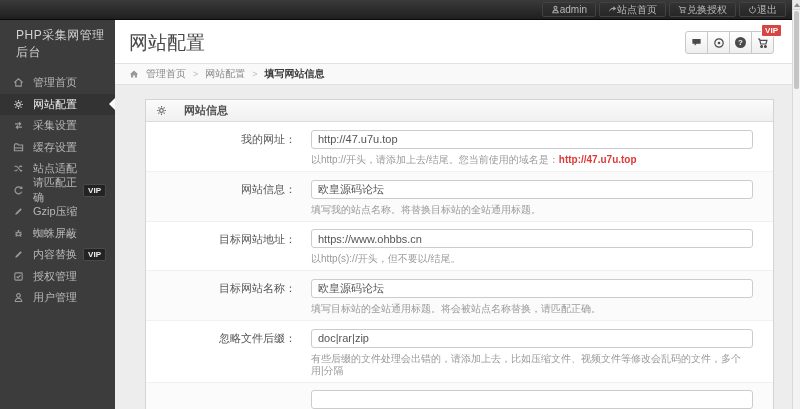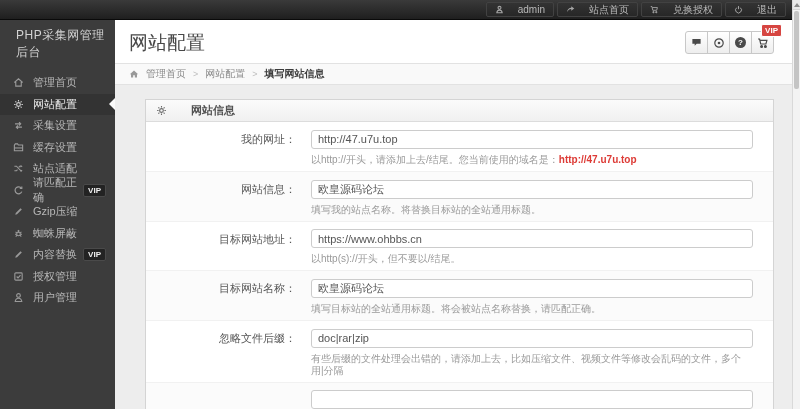--- a/index.html
+++ b/index.html
@@ -12,21 +12,21 @@
   svg { display:block; }
 
   
   .topbar {
     position:absolute; top:0; left:0; right:0; height:20px; z-index:6;
     background:linear-gradient(#3a3a3a,#1f1f1f);
     border-bottom:1px solid #0a0a0a;
   }
   .topbar-right { position:absolute; right:14px; top:2px; display:flex; gap:3px; }
   .tb-btn {
-    display:flex; align-items:center; gap:14px; color:#b9b9b9; font-size:10px;
+    display:flex; align-items:center; gap:0; color:#b9b9b9; font-size:10px;
     padding:1px 8px; background:linear-gradient(#333,#272727);
     border:1px solid #424242; border-radius:2px; cursor:pointer; height:15px;
   }
   .tb-btn svg { color:#a5a5a5; }
 
   
   .sidebar {
     position:absolute; left:0; top:20px; bottom:0; width:115px;
     background:#3c3c3c; z-index:5;
   }
@@ -81,21 +81,21 @@
   .breadcrumb svg { color:#999; }
   .crumb { cursor:pointer; }
   .crumb-sep { color:#bdbdbd; font-size:9px; }
   .crumb-last { font-weight:bold; color:#3c3c3c; }
 
   .main { padding:14px 18px 0 30px; }
   .panel { background:#fff; border:1px solid #d4d4d4; }
   .panel-head {
     background:linear-gradient(#fbfbfb,#f0f0f0); border-bottom:1px solid #dcdcdc;
     padding:0 10px; height:22px; font-size:11px; font-weight:bold; color:#525252;
-    display:flex; align-items:center; gap:24px;
+    display:flex; align-items:center; gap:17px;
   }
   .panel-head svg { color:#6a6a6a; }
   .rows .frow { position:relative; padding:7px 12px 5px 0; border-top:1px solid #f1f1f1; }
   .rows .frow:first-child { border-top:none; }
   .rows .frow:nth-child(even) { background:#fbfbfb; }
   .flabel { position:absolute; left:0; top:10px; width:150px; text-align:right; font-size:11px; color:#565656; }
   .fbody { margin-left:165px; padding-right:8px; }
   input.f {
     width:100%; height:19px; border:1px solid #cccccc; border-radius:3px;
     font-size:11px; color:#555; padding:0 6px; background:#fff; outline:none;

